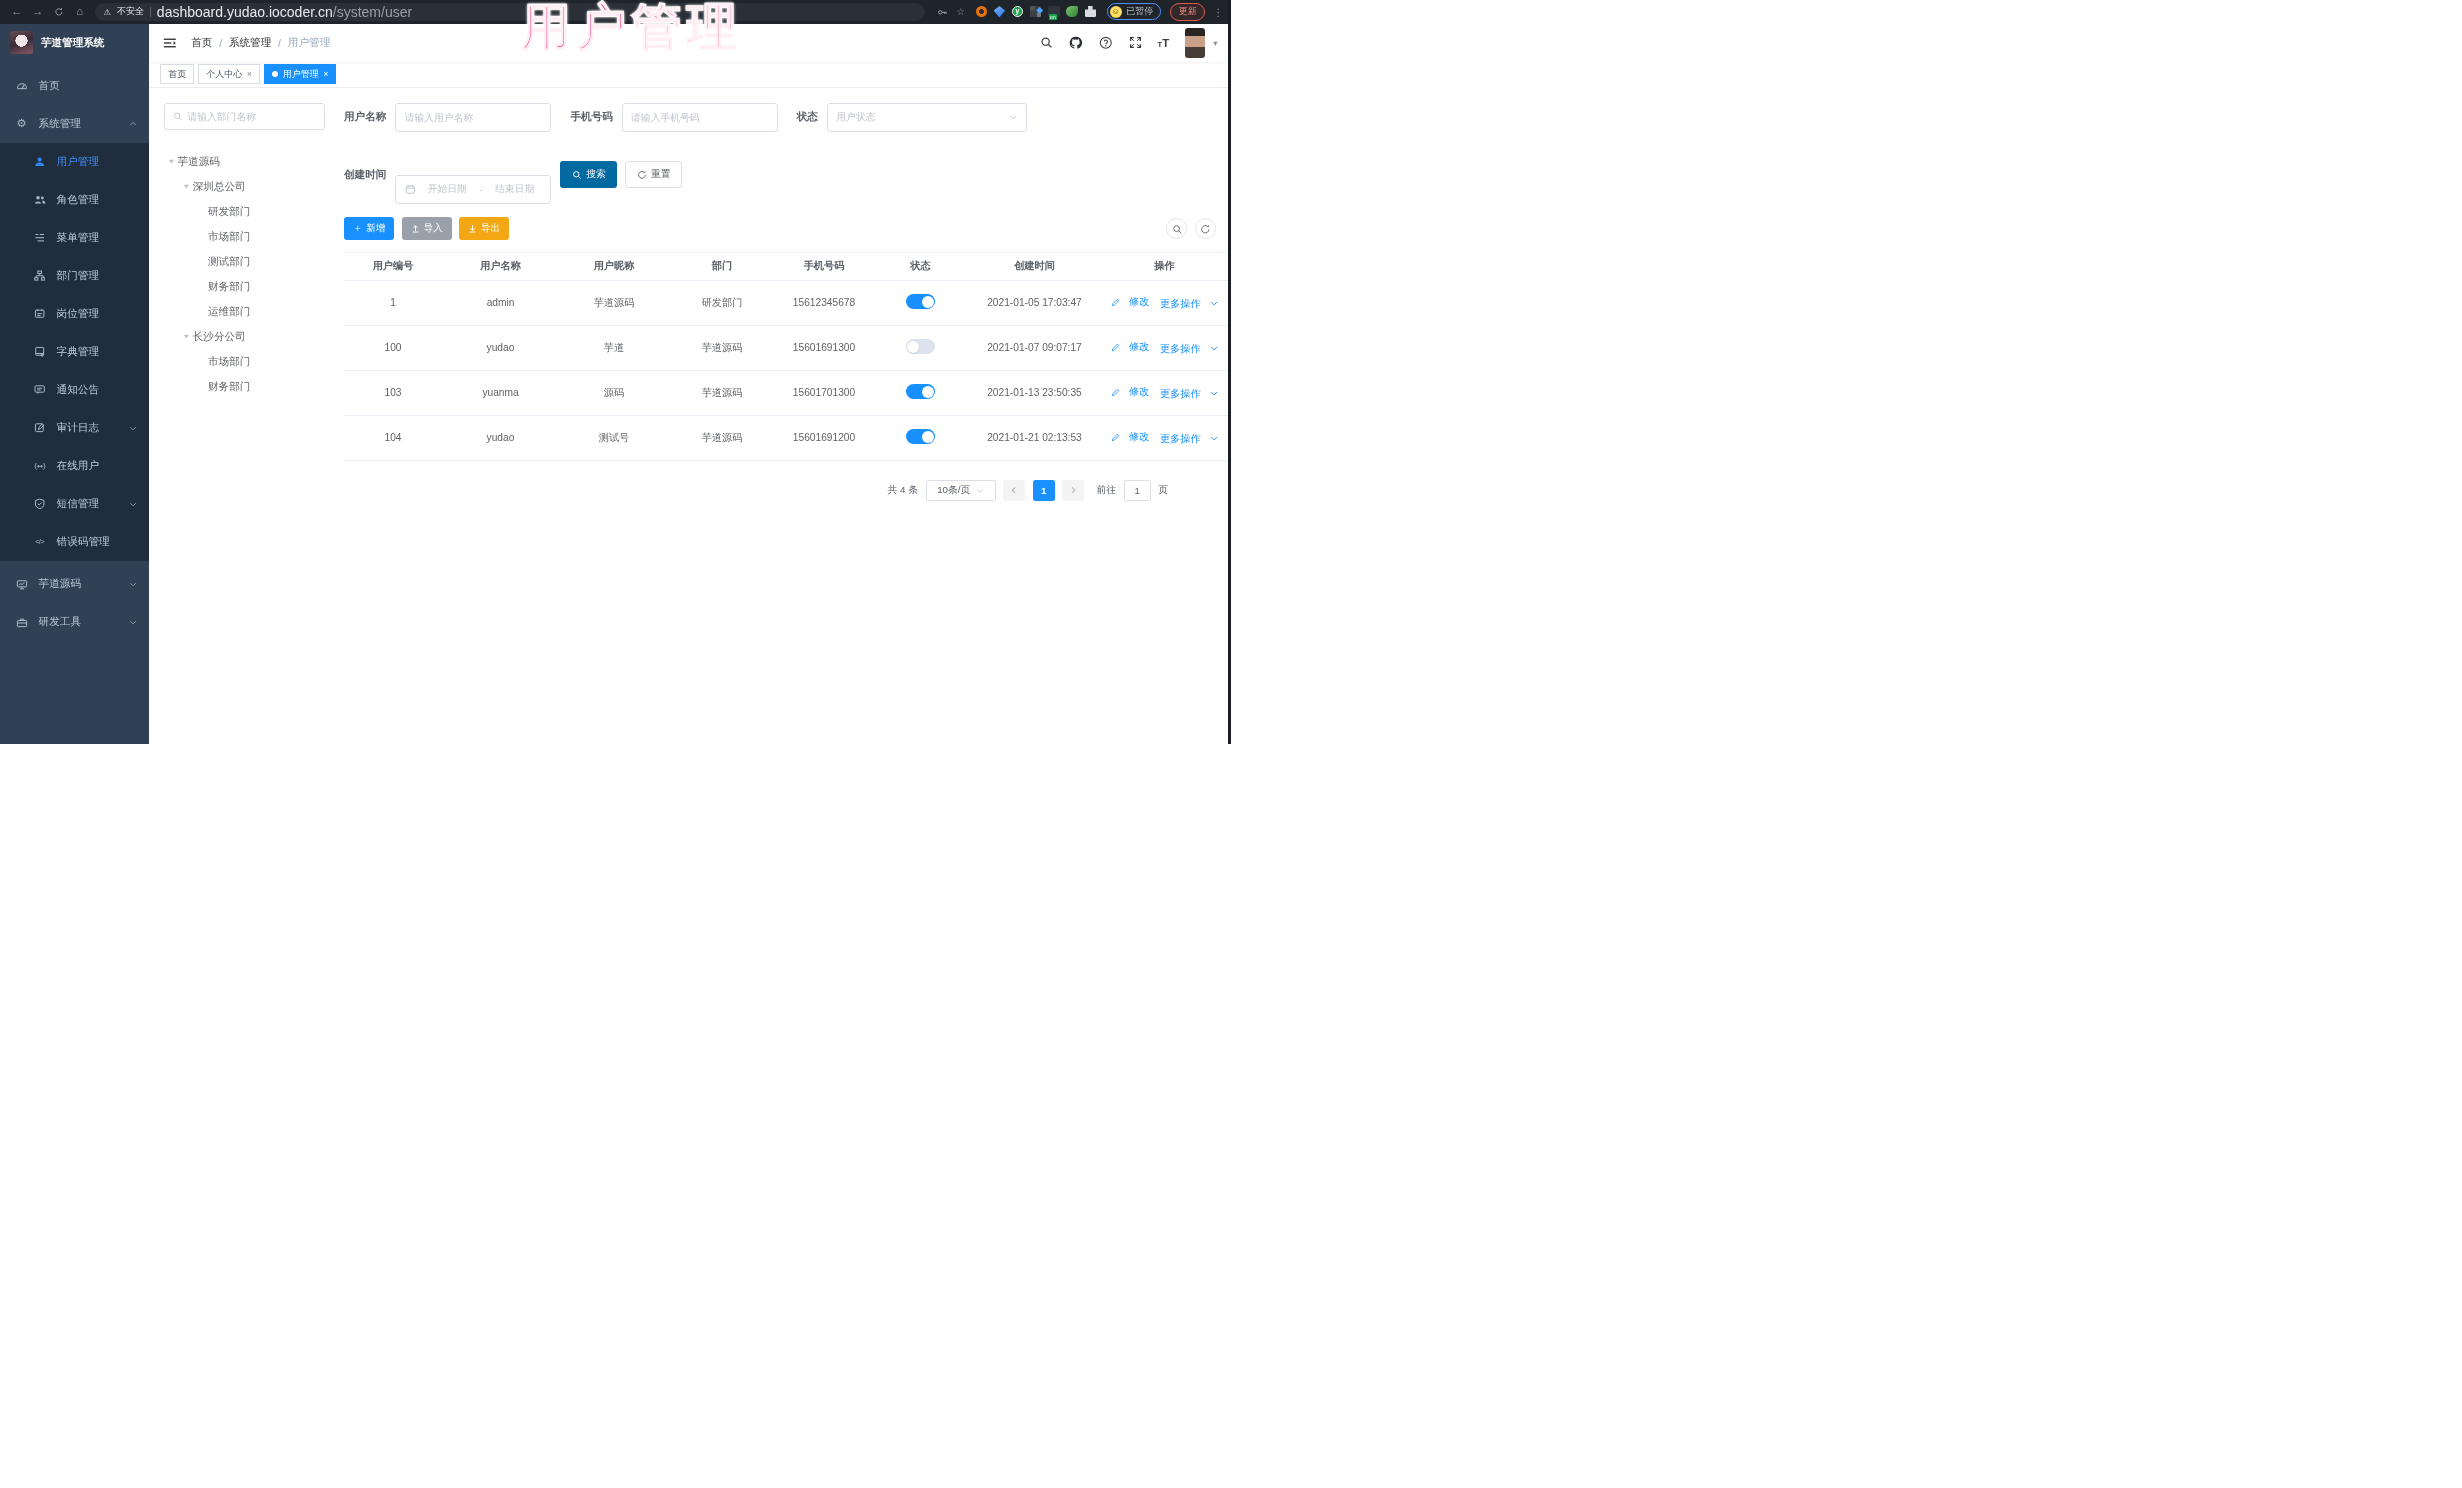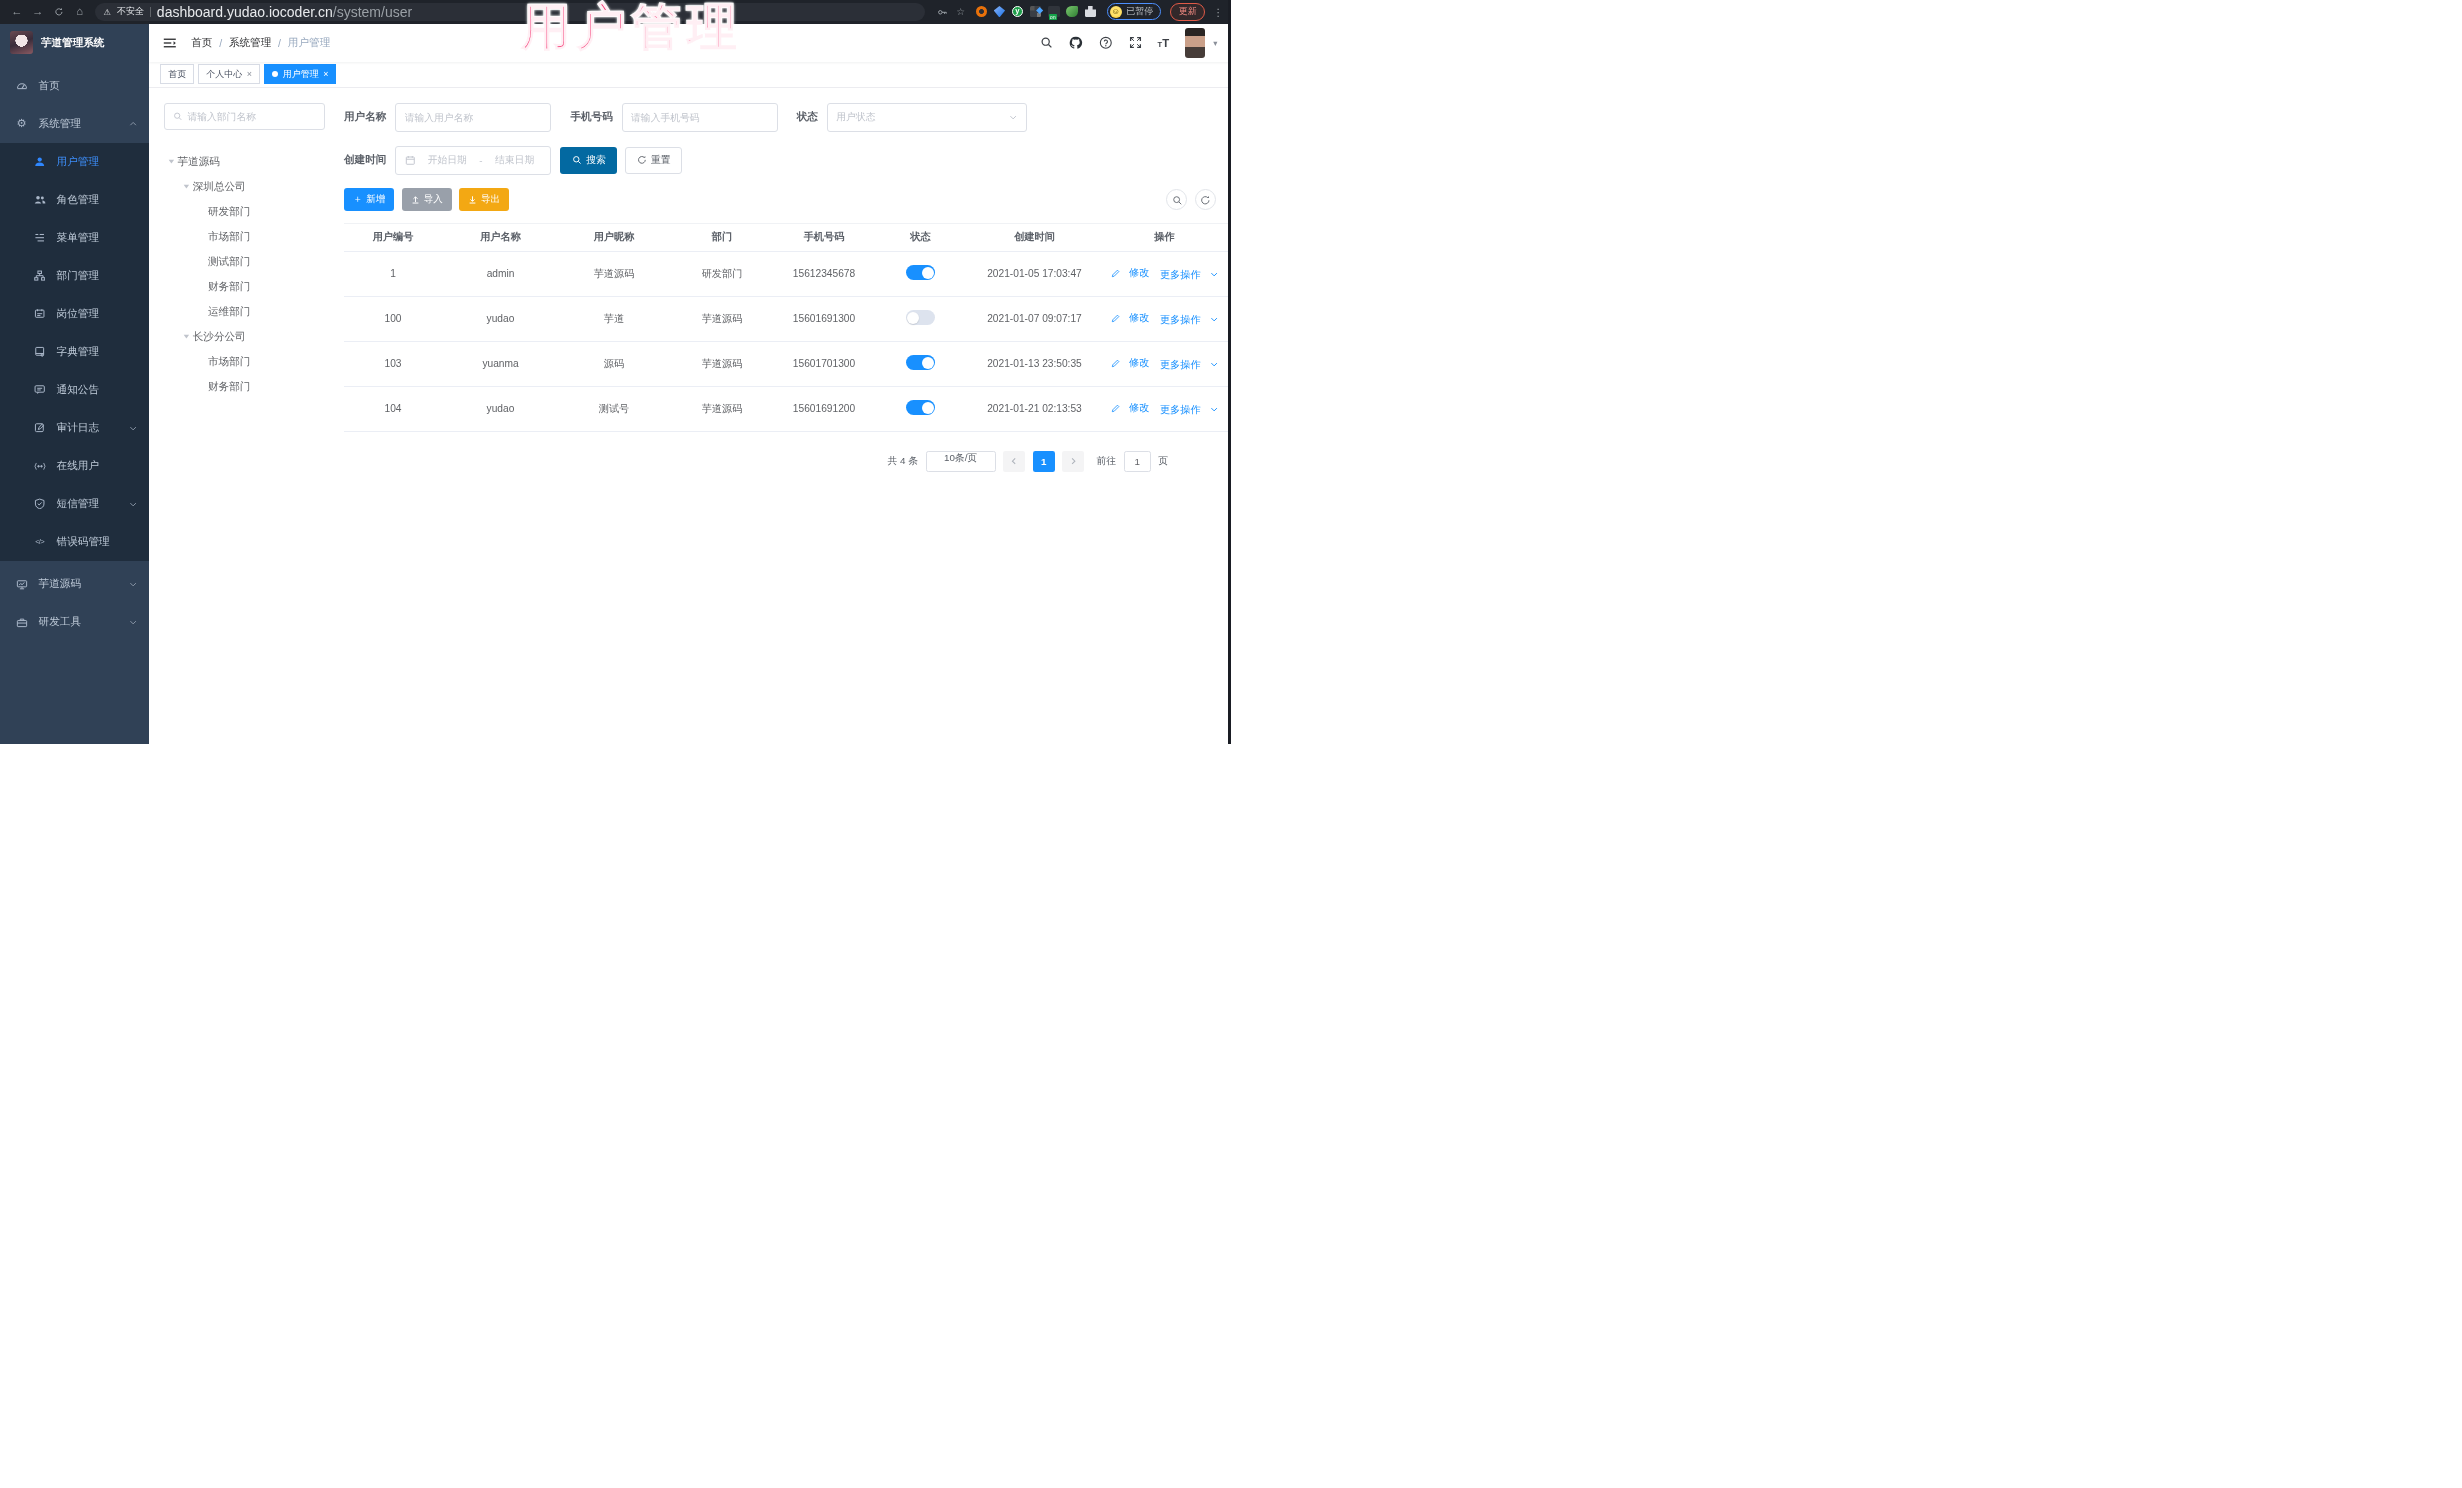--- a/index.html
+++ b/index.html
@@ -96,21 +96,21 @@
   .frow { display:flex; align-items:center; }
   .frow + .frow { margin-top:14.4px; }
   .flabel { font-weight:bold; color:#5b6068; font-size:10.6px; margin-right:9px; white-space:nowrap;}
   .fitem { display:flex; align-items:center; margin-right:19px; }
   .finput { width:156px; height:29px; border:0.8px solid #dcdfe6; border-radius:3px; display:flex; align-items:center; padding:0 8.3px; gap:4.5px; background:#fff;}
   .finput input { border:0; outline:0; width:100%; font-size:9.8px; font-family:inherit; color:#606266;}
   .finput input::placeholder { color:#c0c4cc; }
   .fselect { justify-content:space-between; cursor:pointer; }
   .fselect .ph { color:#c0c4cc; font-size:9.8px; }
   .fselect .sc { color:#c0c4cc; }
-  .dateinput { color:#c0c4cc; font-size:9.8px; }
+  .dateinput { color:#c0c4cc; font-size:9.8px;margin-top:29px; }
   .dateinput .dph { flex:1; text-align:center; color:#c0c4cc; }
   .btn { height:27px; border-radius:3px; border:0.8px solid transparent; display:inline-flex; align-items:center; gap:4.5px; font-size:9.8px; padding:0 10.6px; cursor:pointer; font-family:inherit;}
   .btn-search { background:#0369a1; color:#fff; margin-left:9px;}
   .btn-reset { background:#fff; border-color:#dcdfe6; color:#5b6068; margin-left:7.6px;}
 
   
   .toolbar { display:flex; align-items:center; margin-top:13.6px; }
   .tbtn { height:23px; border-radius:3px; color:#fff; font-size:9.5px; display:inline-flex; align-items:center; gap:3.8px; padding:0 9px; border:0; cursor:pointer; font-family:inherit;}
   .tbtn + .tbtn { margin-left:7.6px; }
   .tb-add { background:#1890ff; }
@@ -126,21 +126,21 @@
   table.grid td { height:45px; font-size:10.2px; color:#606266; text-align:center; border-bottom:0.8px solid #ebeef5; }
   .switch { width:29.5px; height:15px; border-radius:7.6px; background:#1890ff; display:inline-block; position:relative; cursor:pointer;}
   .switch::after { content:""; position:absolute; top:1.5px; width:12px; height:12px; border-radius:50%; background:#fff; right:1.5px;}
   .switch.off { background:#dde3ee; }
   .switch.off::after { left:1.5px; right:auto; box-shadow:0 0.8px 1.5px rgba(0,0,0,.15);}
   .oplink { color:#1890ff; cursor:pointer; display:inline-flex; align-items:center; gap:9px; font-size:10.2px;}
   .oplink + .oplink { margin-left:7.6px; }
 
   
   .pager { display:flex; align-items:center; justify-content:flex-end; margin-top:19px; padding-right:48px; font-size:9.8px; color:#5b6068; gap:7.6px;}
-  .psel { width:70px; height:21px; border:0.8px solid #dcdfe6; border-radius:2.3px; display:flex; align-items:center; justify-content:center; gap:6px; color:#5b6068; cursor:pointer; background:#fff;flex-direction:column;}
+  .psel { width:70px; height:21px; border:0.8px solid #dcdfe6; border-radius:2.3px; display:flex; align-items:center; justify-content:center; gap:6px; color:#5b6068; cursor:pointer; background:#fff;}
   .pbtn { width:22px; height:21px; border-radius:2.3px; background:#f4f4f5; display:flex; align-items:center; justify-content:center; color:#aeb3bb; cursor:pointer;}
   .pbtn.cur { background:#1890ff; color:#fff; font-weight:bold; }
   .goto-input { width:27px; height:21px; border:0.8px solid #dcdfe6; border-radius:2.3px; text-align:center; font-size:9.8px; color:#606266; outline:0; font-family:inherit;}
 
   
   .overlay-title { position:absolute; left:521px; top:-6px; z-index:10; font-size:50px; font-weight:900; color:#f5316f; letter-spacing:5.3px; white-space:nowrap;
     -webkit-text-stroke:1.5px rgba(255,255,255,.92);
     text-shadow:0 0 2.3px #fff,0 0 2.3px #fff,0 0 3.8px #fff; pointer-events:none;}
 
   .right-scroll { position:absolute; right:0; top:0; width:3px; height:744px; background:#1a1d24; z-index:6;}

